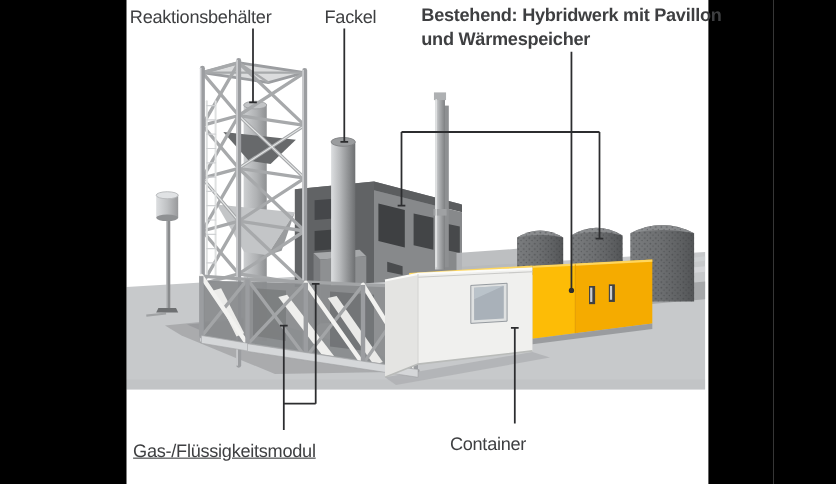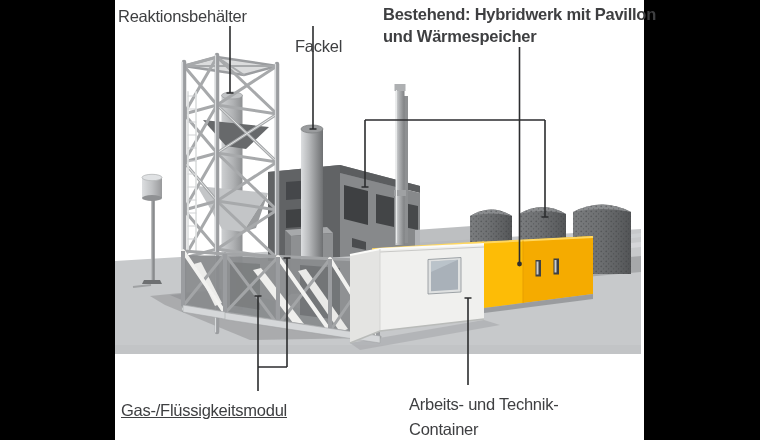--- a/index.html
+++ b/index.html
@@ -288,27 +288,26 @@
     <path class="s-line" d="M258,296 V367 M254.5,296 H261.5 M287,258 V367 M283.5,258 H290.5 M258,367 H287 M258,367 V391"></path>
     <path class="s-line" d="M468,298 V385 M464.5,298 H471.5"></path>
   </g>
 
   <rect class="f-bar" x="0" y="0" width="115" height="440"></rect>
   <rect class="f-bar" x="644" y="0" width="116" height="440"></rect>
 </svg>
 
 <div class="lbl" style="left:118px;top:6px;">Reaktionsbehälter</div>
 
-<div class="lbl" style="left:295px;top:6px;margin-top:30px;">Fackel</div>
+<div class="lbl" style="left:295px;top:6px;">Fackel</div>
 
 <div class="lbl" style="left:383px;top:4px;font-weight:bold;">
   <span>Bestehend: Hybridwerk mit Pavillon</span>
   <span>und Wärmespeicher</span>
 </div>
 
 <div class="lbl" style="left:121px;top:400px;text-decoration:underline;">Gas-/Flüssigkeitsmodul</div>
 
 <div class="lbl lbl-arbeits" style="left:409px;top:392px;">
-  <span>Arbeits- und Technik-</span>
   <span>Container</span>
 </div>
 
 </div>
 
 </body></html>

